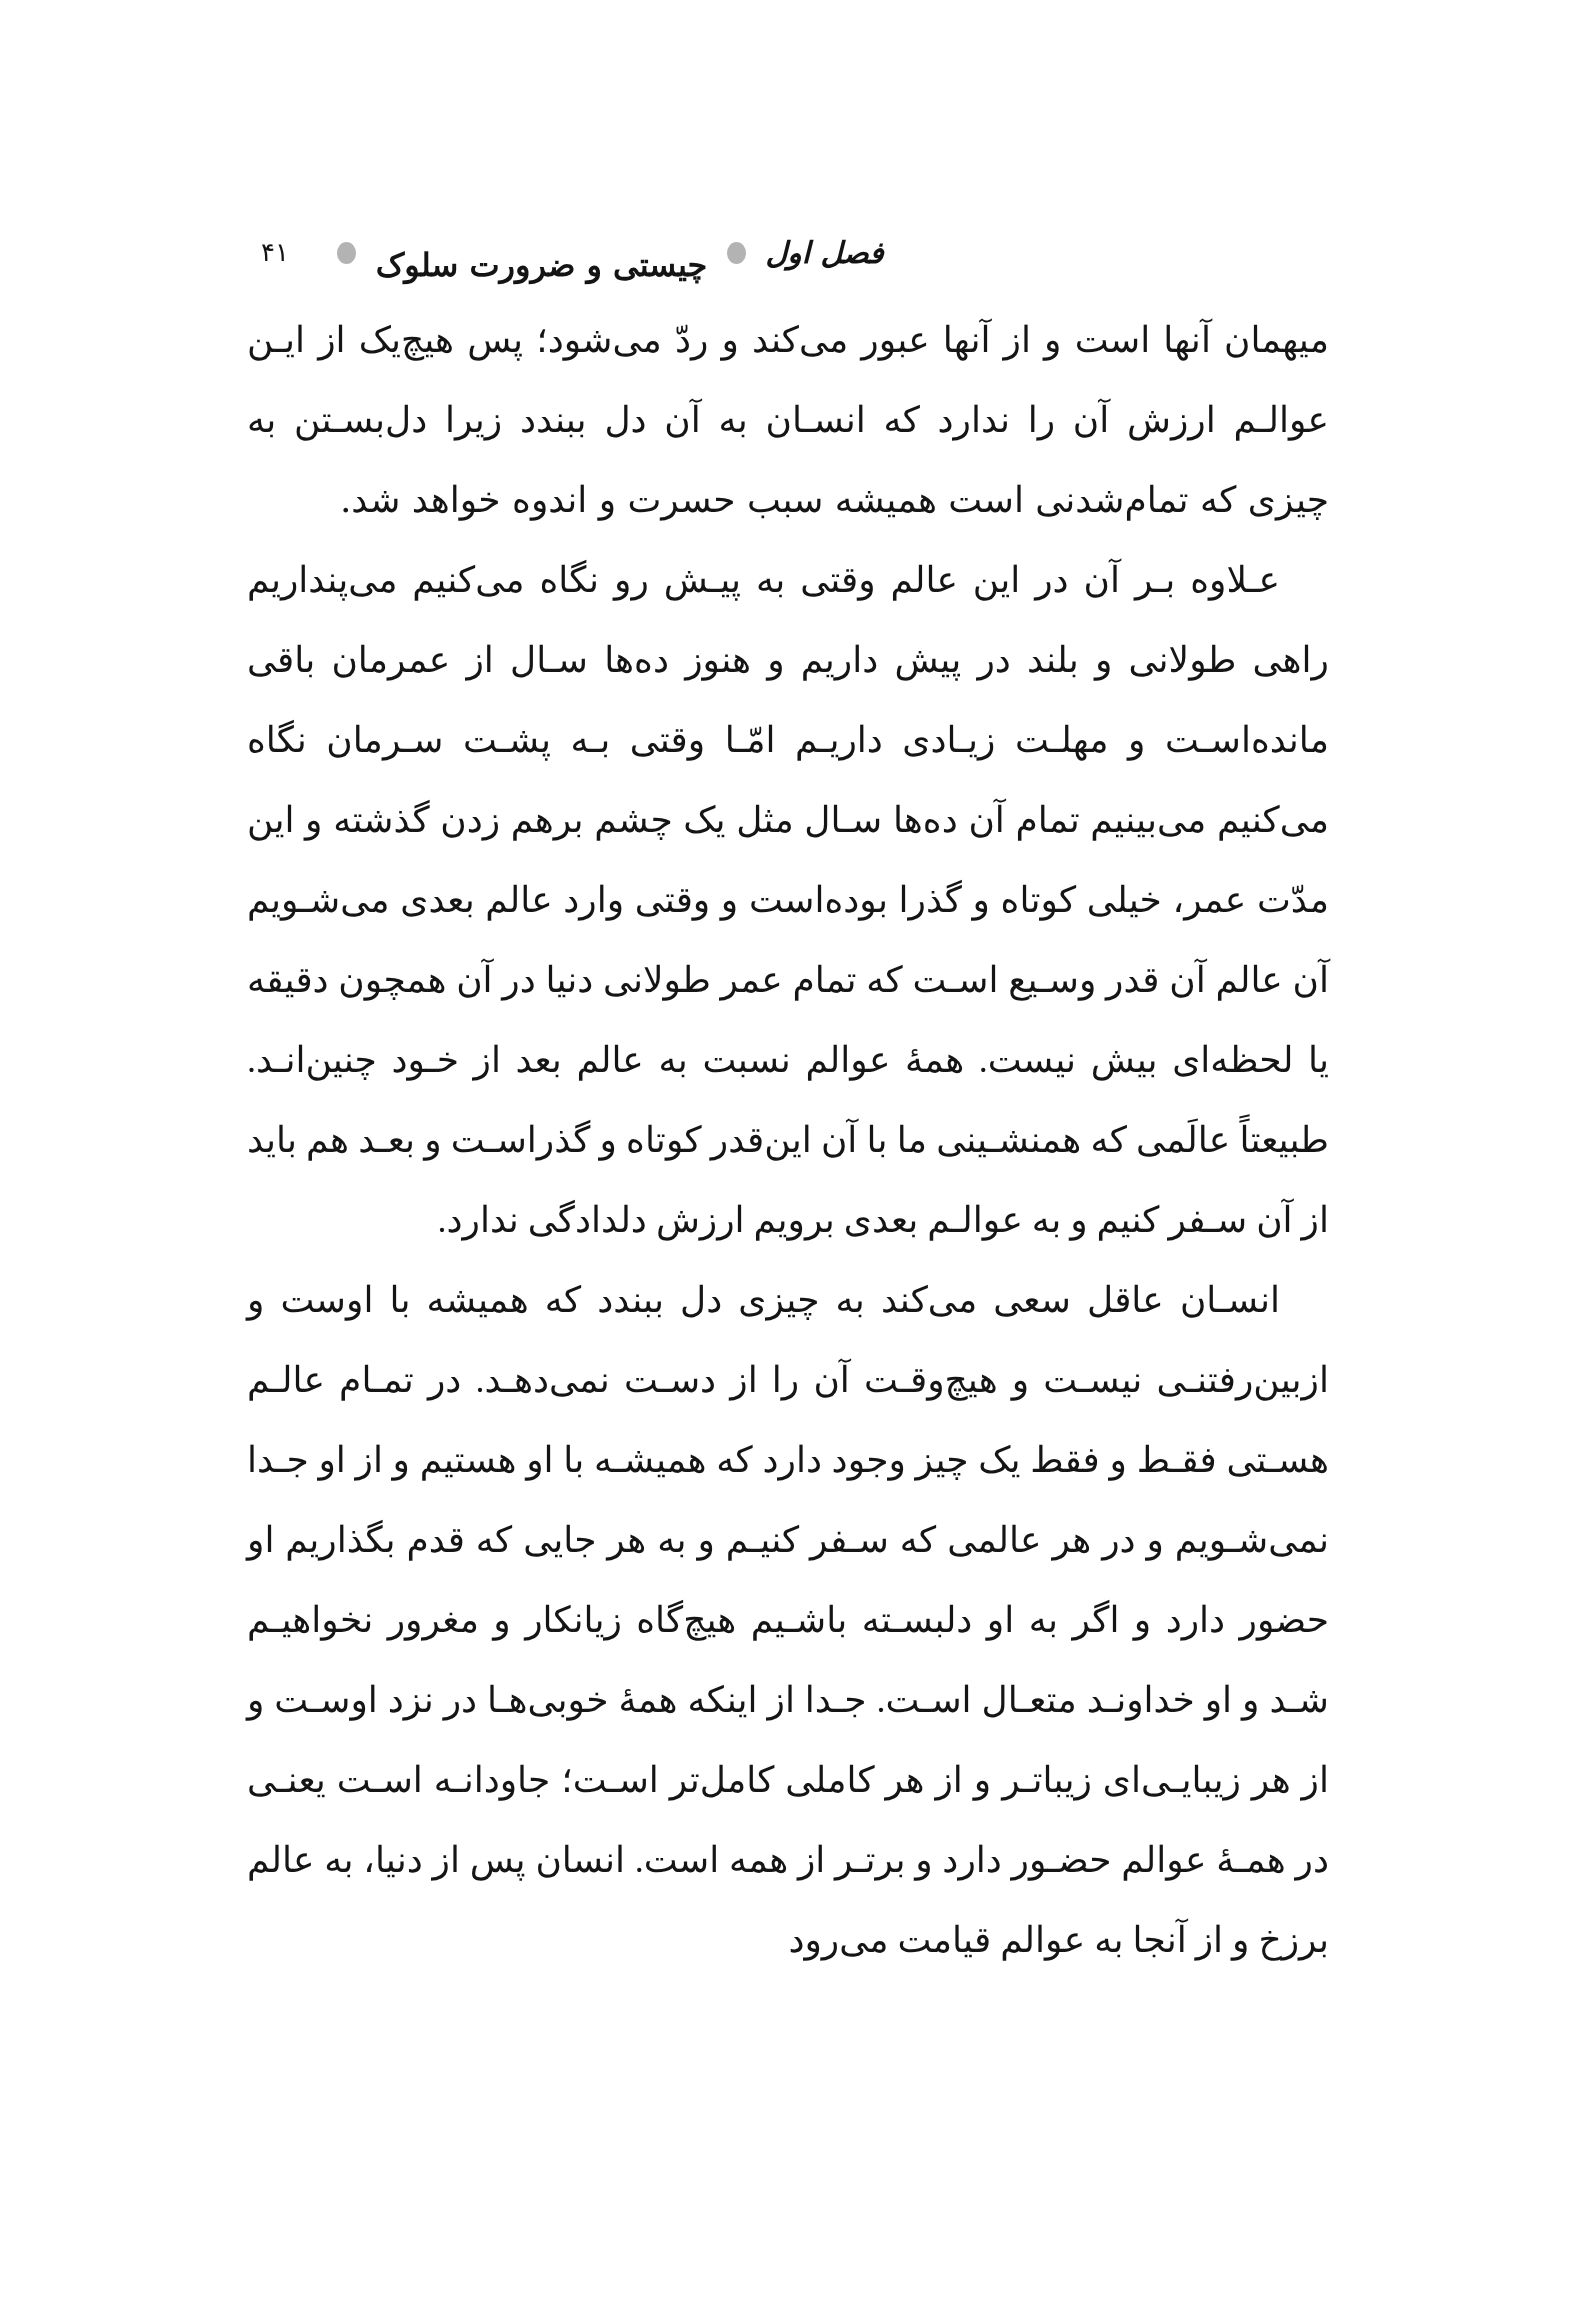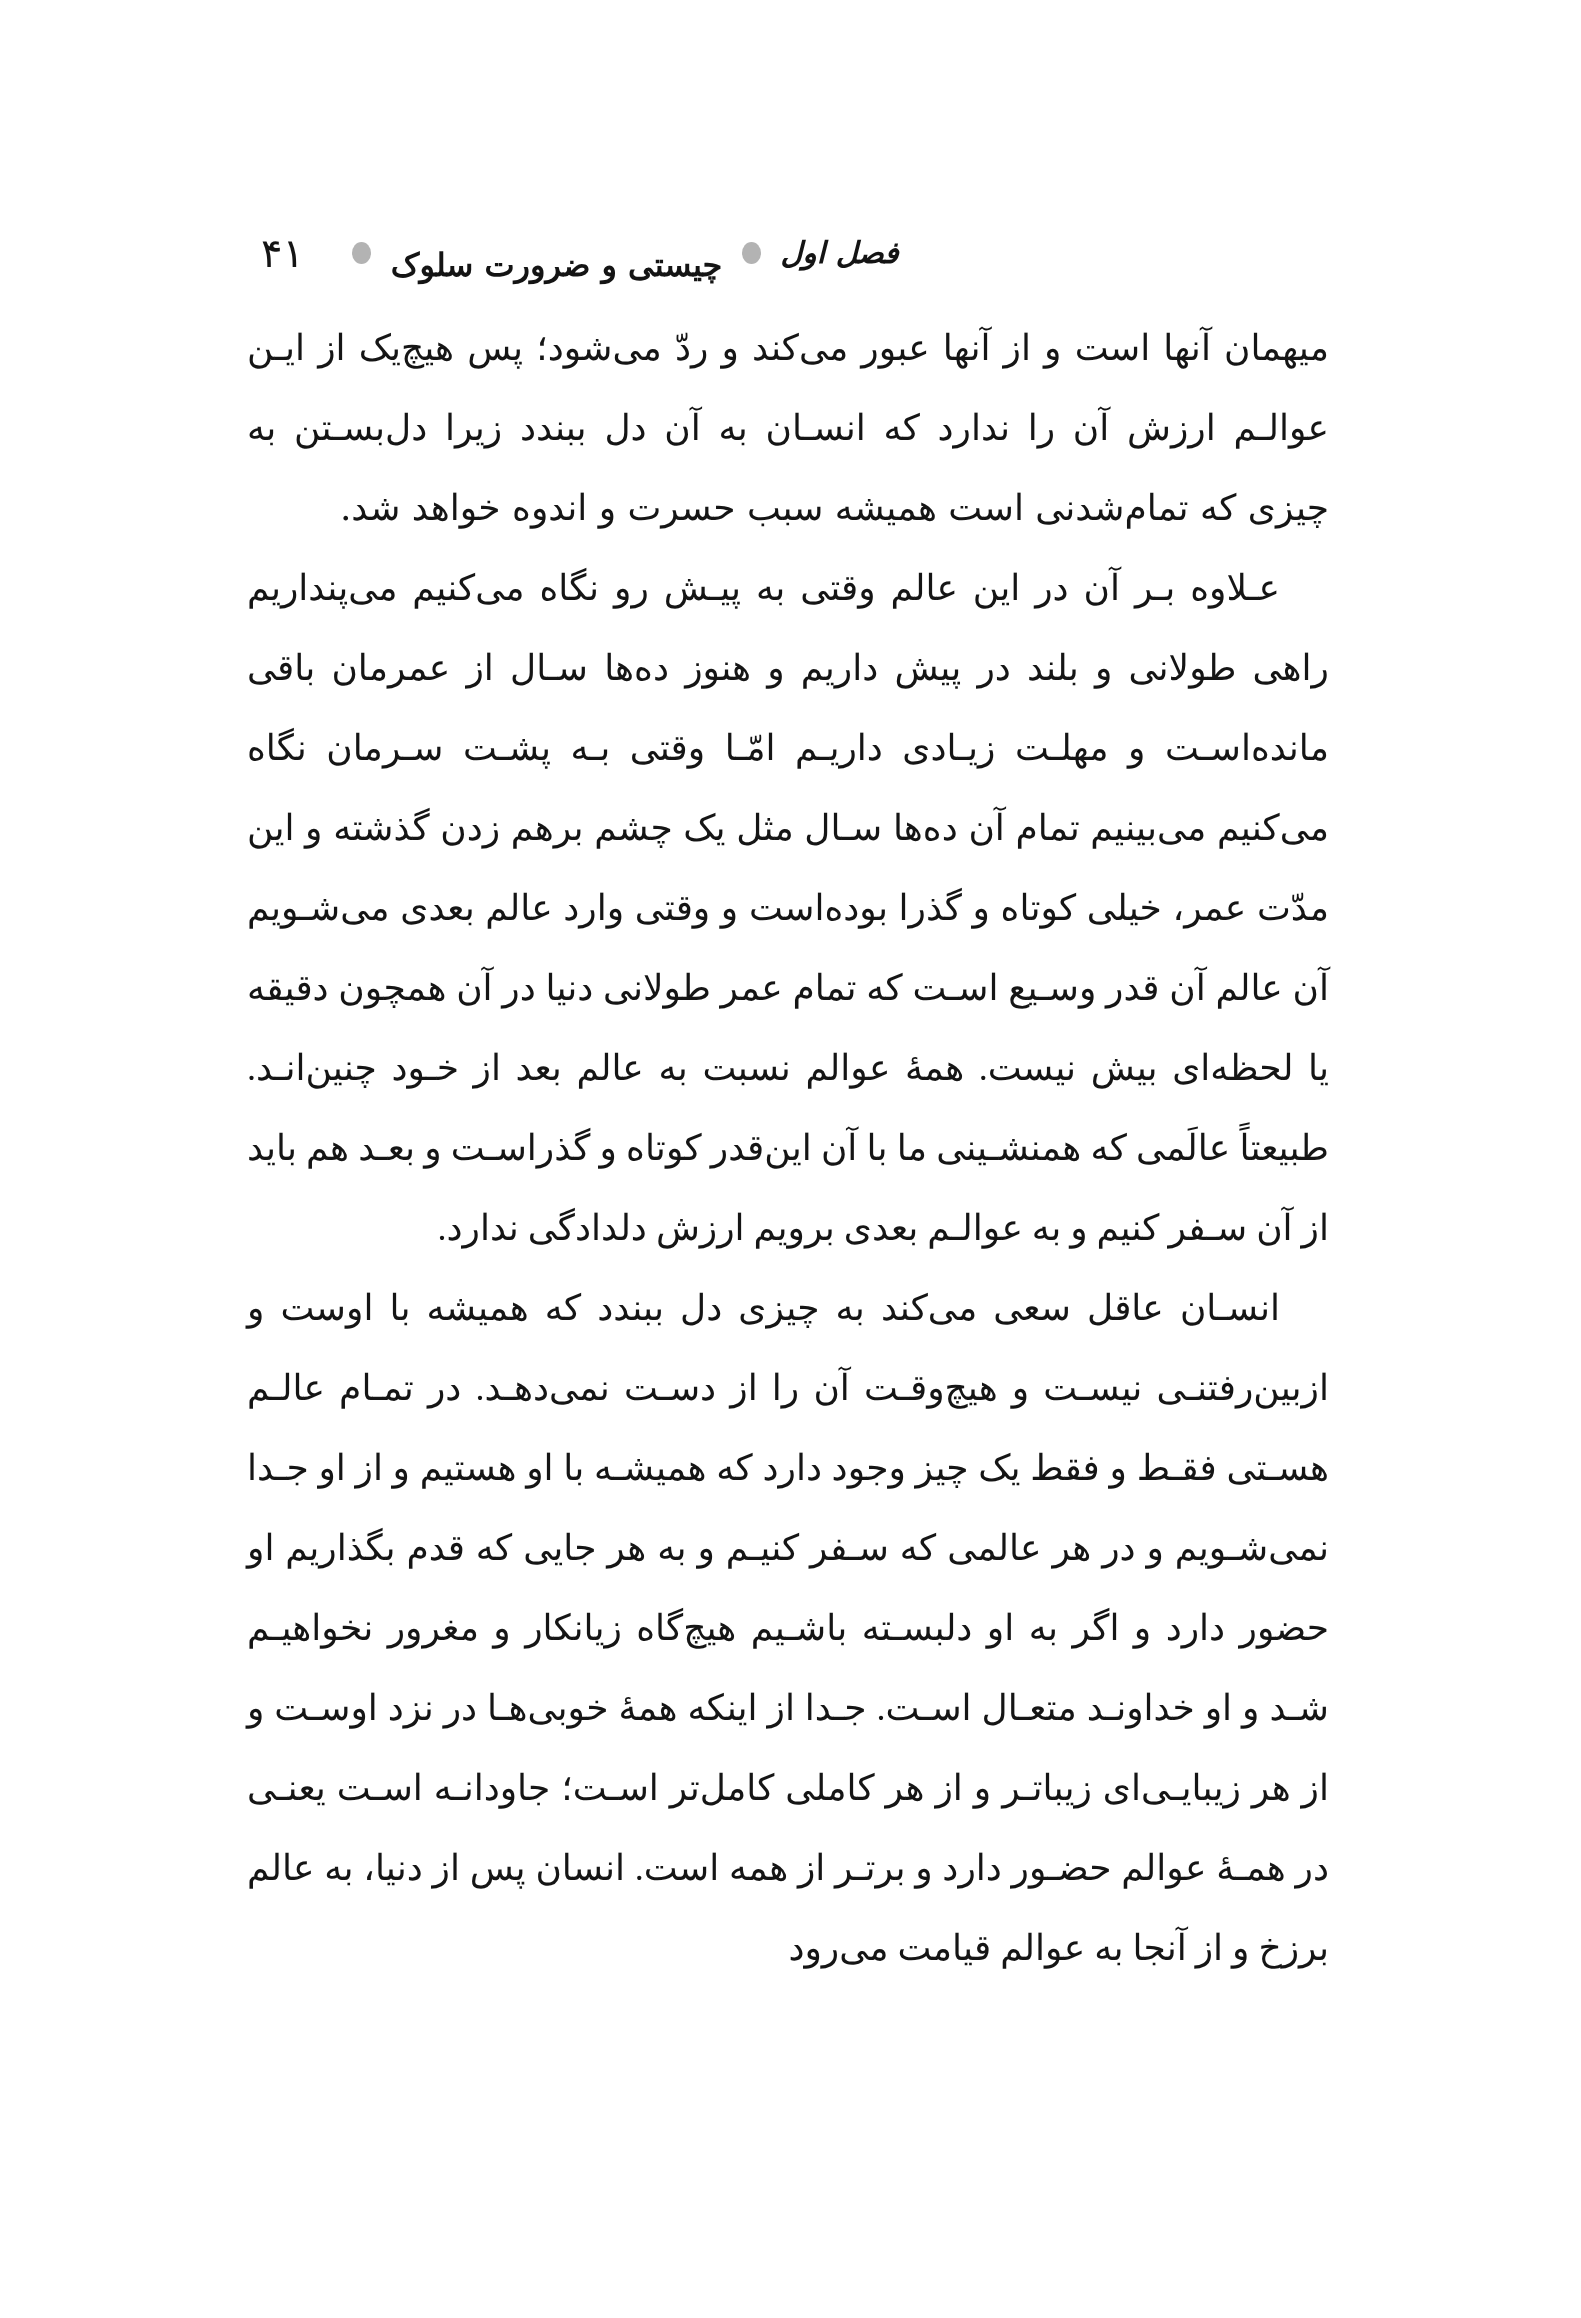--- a/index.html
+++ b/index.html
@@ -35,36 +35,37 @@
     font-weight: 600;
     letter-spacing: 0.4px;
     text-align: right;
   }
   .running-title {
     font-size: 32px;
     font-weight: 700;
     margin-top: 25px;
   }
   .page-number {
-    font-size: 40px;
+    font-size: 26px;
     font-weight: 500;
     margin-inline-start: 28.6px; 
+    font-family: Liberation Serif, serif;
   }
   .sep-dot {
     display: inline-block;
     width: 19px;
     height: 22px;
     border-radius: 50%;
     background: #b3b3b3;
     flex: 0 0 auto;
   }
   
   .body-text {
     position: absolute;
-    top: 308px;
+    top: 300px;
     right: 252px;
     width: 1082px;
     direction: rtl;
     text-align: justify;
     font-size: 36px;
     line-height: 80px;
     color: #151515;
   }
   .body-text p {
     margin: 0;

